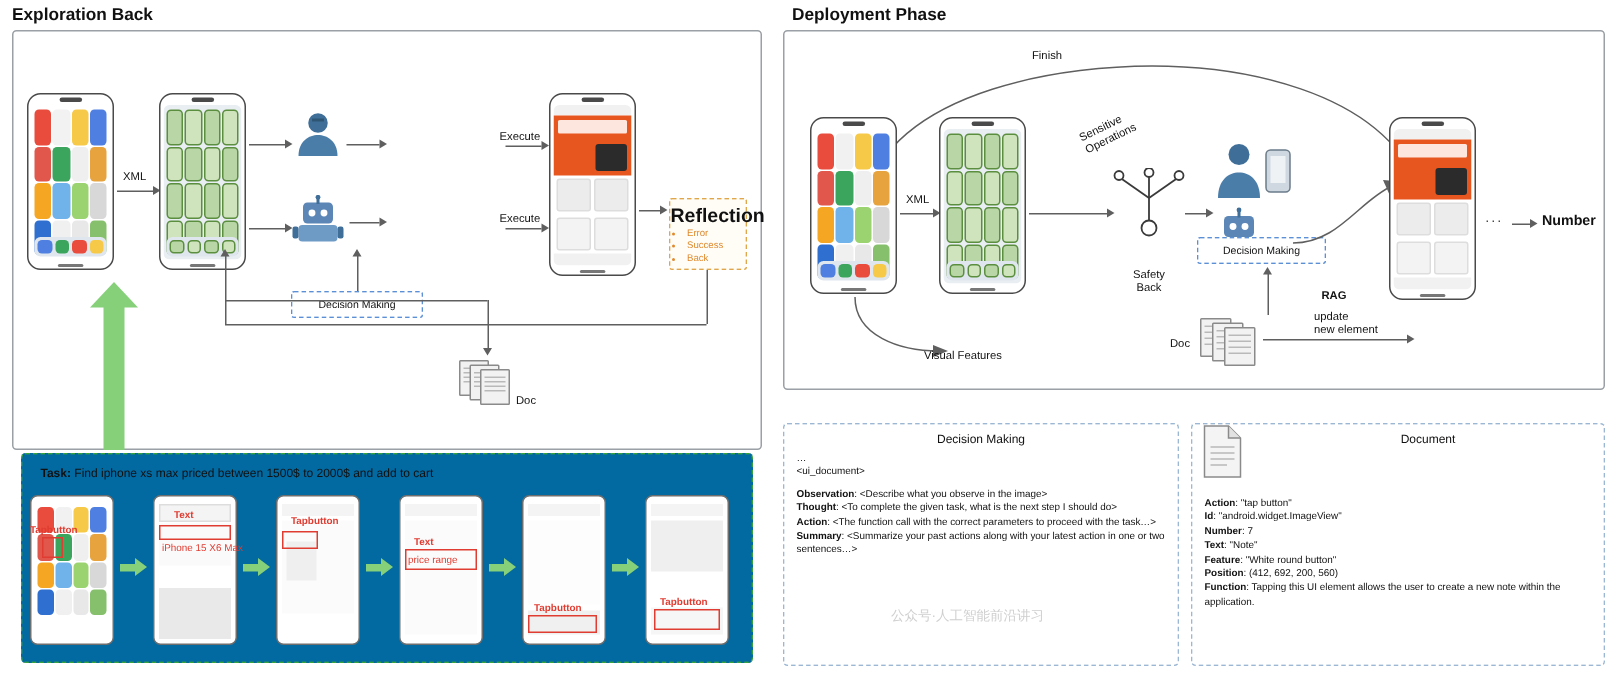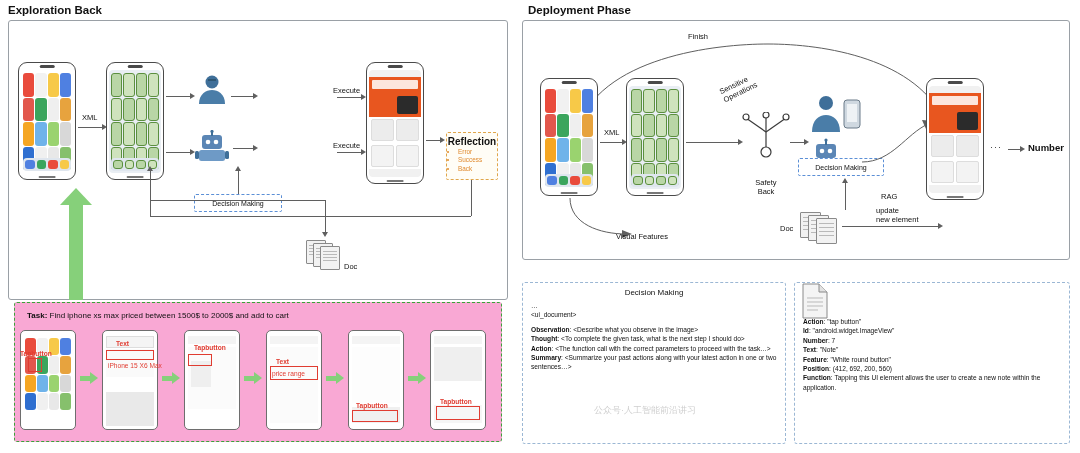--- a/index.html
+++ b/index.html
@@ -4,21 +4,21 @@
 <style>
   html,body{margin:0;padding:0;background:#ffffff;}
   body{width:1080px;height:453px;font-family:"Liberation Sans",sans-serif;color:#111;overflow:hidden;position:relative;}
   .root{position:relative;width:1080px;height:453px;}
 
   
   .abs{position:absolute;}
   .panel{position:absolute;border:1px solid #9aa0a6;border-radius:3px;box-sizing:border-box;}
   .phase-title{position:absolute;font-size:11.5px;font-weight:bold;color:#111;}
   .lbl{position:absolute;font-size:7.5px;color:#111;white-space:nowrap;}
-  .lbl-b{font-weight:normal;padding-left:32px;}
+  .lbl-b{font-weight:bold;padding-left:32px;}
 
   
   .phone{position:absolute;border:1.4px solid #4a4a4a;border-radius:9px;background:#fff;box-sizing:border-box;overflow:hidden;}
   .phone .notch{position:absolute;top:2px;left:50%;transform:translateX(-50%);width:26%;height:3px;background:#4a4a4a;border-radius:2px;}
   .phone .scr{position:absolute;left:2px;right:2px;top:7px;bottom:6px;border-radius:4px;overflow:hidden;}
   .phone .home{position:absolute;bottom:1.5px;left:50%;transform:translateX(-50%);width:30%;height:1.5px;background:#777;border-radius:1px;}
 
   
   .grid{position:absolute;inset:0;display:grid;grid-template-columns:repeat(4,1fr);grid-auto-rows:1fr;gap:1px;padding:3px 2px;box-sizing:border-box;}
   .ic{border-radius:3px;}
@@ -37,21 +37,21 @@
   .shop .bottom{margin-top:auto;height:9px;background:#f1f1f1;}
 
   
   .asbox{position:absolute;border:1px solid #6b6b6b;border-radius:2px;background:#fff;box-sizing:border-box;}
   .asbox .t{font-size:7.5px;font-weight:bold;text-align:center;margin:3px 0 2px;}
   .asbox ul{margin:0;padding:0 0 0 11px;list-style:disc;}
   .asbox li{font-size:6.4px;line-height:8.2px;}
 
   
   .rbox{position:absolute;border:1px dashed #e0a64b;border-radius:2px;background:#fffdf6;box-sizing:border-box;}
-  .rbox .t{font-size:10px;font-weight:bold;text-align:center;margin:3px 0 1px;color:#111;}
+  .rbox .t{font-size:13px;font-weight:bold;text-align:center;margin:3px 0 1px;color:#111;}
   .rbox ul{margin:0;padding:0 0 0 11px;list-style:disc;}
   .rbox li{font-size:6.4px;line-height:8.4px;color:#e08a2e;}
 
   
   .dm{position:absolute;border:1px dashed #5b8fd6;border-radius:2px;background:#fff;box-sizing:border-box;display:flex;align-items:center;justify-content:center;font-size:7px;color:#111;}
 
   
   .doc{position:absolute;}
   .doc .pg{position:absolute;background:#f2f2f2;border:1px solid #8a8a8a;border-radius:1px;}
   .doc .pg .ln{position:absolute;left:2px;right:2px;height:1px;background:#b9b9b9;}
@@ -63,21 +63,21 @@
   .ah-r{border-width:3px 0 3px 5px;border-color:transparent transparent transparent #5f5f5f;}
   .ah-d{border-width:5px 3px 0 3px;border-color:#5f5f5f transparent transparent transparent;}
   .ah-u{border-width:0 3px 5px 3px;border-color:transparent transparent #5f5f5f transparent;}
 
   
   .garrow{position:absolute;}
   .garrow .stem{position:absolute;background:#86d07a;}
   .garrow .tip{position:absolute;width:0;height:0;border-style:solid;}
 
   
-  .task{position:absolute;border:1.5px dashed #3aa43a;border-radius:3px;background:#f9a8d4;box-sizing:border-box;}
+  .task{position:absolute;border:1.5px dashed #3aa43a;border-radius:3px;background:#0369a1;box-sizing:border-box;}
   .task .tl{position:absolute;font-size:8px;color:#111;}
   .task .tl b{font-weight:bold;}
 
   
   .tphone{position:absolute;border:1px solid #6e6e6e;border-radius:5px;background:#fff;box-sizing:border-box;overflow:hidden;}
   .redbox{position:absolute;border:1.2px solid #e03c31;box-sizing:border-box;}
   .redlbl{position:absolute;color:#e03c31;font-size:6.6px;font-weight:bold;white-space:nowrap;}
 
   
   .card2{position:absolute;border:1px dashed #9bb7d4;border-radius:3px;background:#fff;box-sizing:border-box;}
@@ -560,20 +560,21 @@
       <div>&lt;ui_document&gt;</div>
       <div style="height:5px;"></div>
       <div><b>Observation</b><span>: &lt;Describe what you observe in the image&gt;</span></div>
       <div><b>Thought</b><span>: &lt;To complete the given task, what is the next step I should do&gt;</span></div>
       <div><b>Action</b><span>: &lt;The function call with the correct parameters to proceed with the task…&gt;</span></div>
       <div><b>Summary</b><span>: &lt;Summarize your past actions along with your latest action in one or two sentences…&gt;</span></div>
     </div>
   </div>
 
   <div class="card2" style="left:794px;top:282px;width:276px;height:162px;">
+    <div class="hd" style="margin-left:40px;">Document</div>
     <div class="bd" style="padding-top:34px;">
       <div><b>Action</b><span>: "tap button"</span></div>
       <div><b>Id</b><span>: "android.widget.ImageView"</span></div>
       <div><b>Number</b><span>: 7</span></div>
       <div><b>Text</b><span>: "Note"</span></div>
       <div><b>Feature</b><span>: "White round button"</span></div>
       <div><b>Position</b><span>: (412, 692, 200, 560)</span></div>
       <div><b>Function</b><span>: Tapping this UI element allows the user to create a new note within the application.</span></div>
     </div>
   </div>

